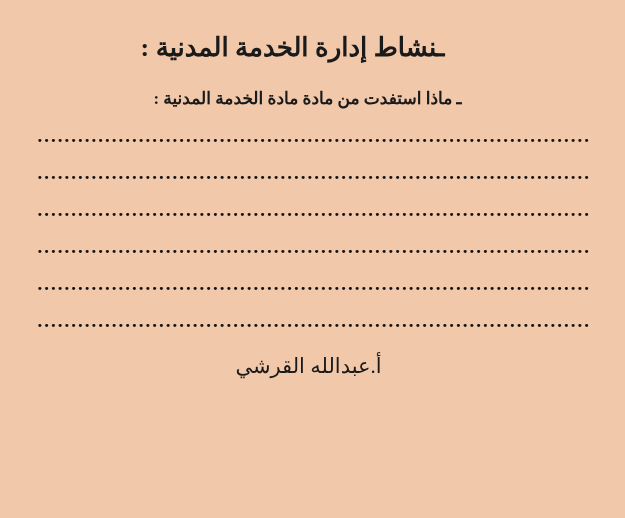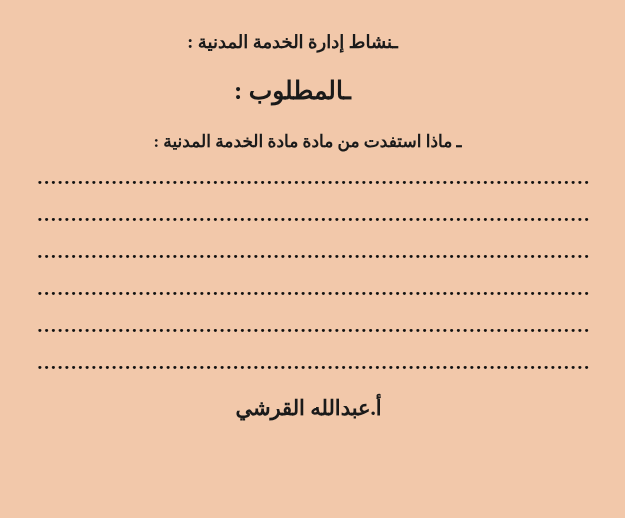--- a/index.html
+++ b/index.html
@@ -16,21 +16,21 @@
   }
   .page {
     position: relative;
     width: 625px;
     height: 518px;
     box-sizing: border-box;
     padding: 18px 34px 10px 34px;
     direction: rtl;
   }
   .heading-1 {
-    font-size: 18px;
+    font-size: 26px;
     font-weight: bold;
     text-align: center;
     margin: 14px 0 0 0;
     padding-right: 40px;
     letter-spacing: 0px;
     line-height: 1.2;
   }
   .heading-2 {
     font-size: 25px;
     font-weight: bold;
@@ -60,34 +60,33 @@
     margin: 0 0 18px 0;
     color: #111;
     white-space: nowrap;
     overflow: hidden;
     text-align: right;
     direction: ltr;
     padding-left: 2px;
   }
   .signature {
     font-size: 21px;
-    font-weight: bold;
+    font-weight: normal;
     text-align: center;
     margin-top: 24px;
     padding-right: 8px;
   }
 </style>
 </head>
 <body>
 
 <div class="page">
 
   <div class="heading-1">ـنشاط إدارة الخدمة المدنية :</div>
 
-  <div class="heading-2">ـالمطلوب :</div>
 
   <div class="prompt-line">ـ ماذا استفدت من مادة مادة الخدمة المدنية :</div>
 
   <div class="answer-lines">
     <div class="dotted-line">..................................................................................</div>
     <div class="dotted-line">..................................................................................</div>
     <div class="dotted-line">..................................................................................</div>
     <div class="dotted-line">..................................................................................</div>
     <div class="dotted-line">..................................................................................</div>
     <div class="dotted-line">..................................................................................</div>

